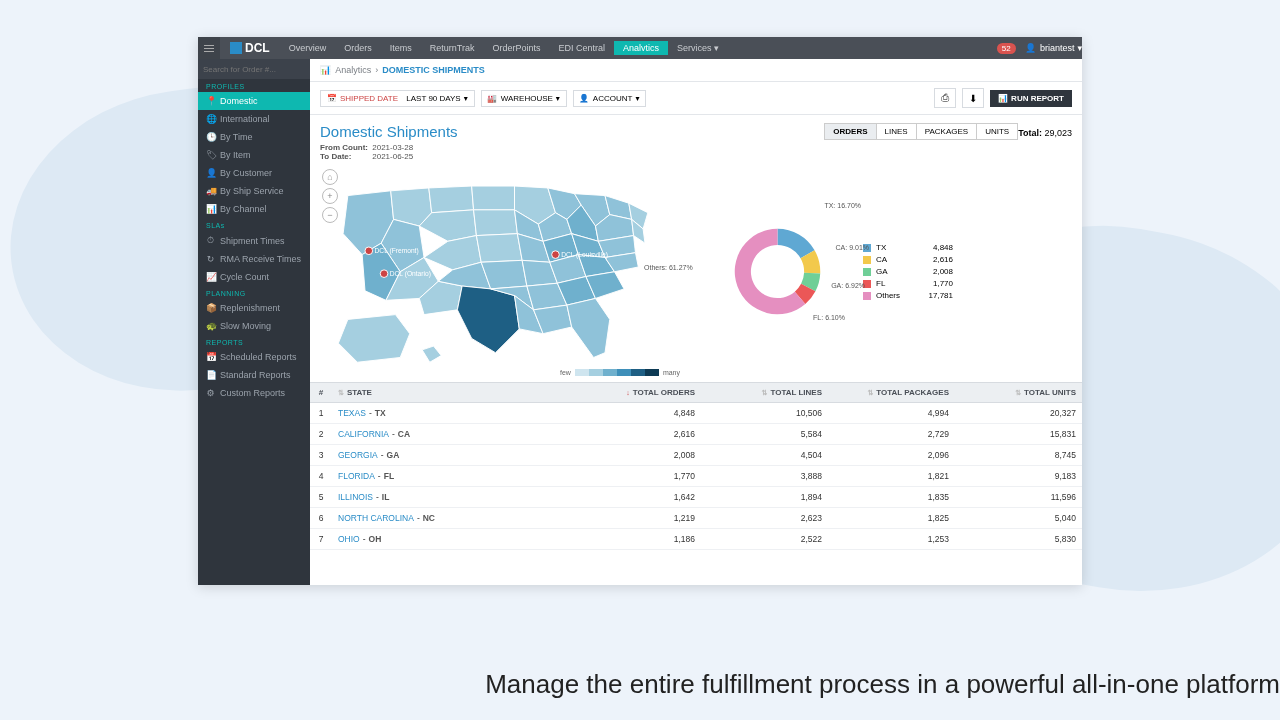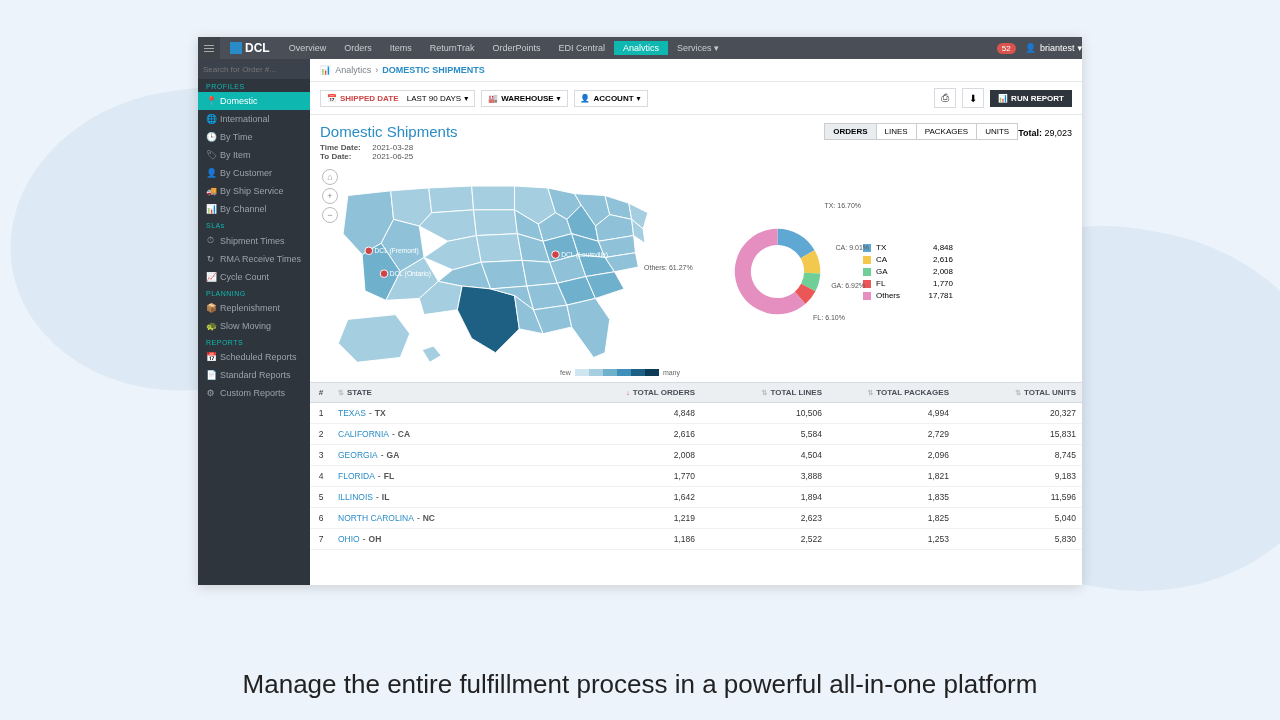--- a/index.html
+++ b/index.html
@@ -27,21 +27,21 @@
 .sect{color:#0eb8b0;font-size:7px;padding:4px 8px 2px;letter-spacing:.5px}
 .sitem{padding:4px 8px;display:flex;align-items:center;gap:5px;cursor:pointer}
 .sitem.active{background:#0eb8b0;color:#fff}
 .sitem .ic{width:9px;text-align:center;font-size:9px}
 .main{flex:1;background:#fff;overflow:hidden;display:flex;flex-direction:column}
 .crumb{padding:6px 10px;font-size:9px;color:#7a7f85;border-bottom:1px solid #e3e6ea;display:flex;align-items:center;gap:4px}
 .crumb .b2{color:#2a8cc7;font-weight:bold}
 .filters{display:flex;align-items:center;padding:6px 10px;border-bottom:1px solid #e3e6ea;gap:6px}
 .fbtn{border:1px solid #d7dbe0;padding:3px 6px;font-size:8px;display:flex;align-items:center;gap:3px;cursor:pointer;background:#fff}
 .fbtn .red{color:#c44}
-.fbtn .bold{font-weight:bold}
+.fbtn .bold{font-weight:normal}
 .spacer{flex:1}
 .iconbtn{border:1px solid #d7dbe0;width:22px;height:20px;display:flex;align-items:center;justify-content:center;font-size:10px;cursor:pointer;background:#fff}
 .runbtn{background:#2f353d;color:#fff;border:none;padding:4px 8px;font-size:8px;font-weight:bold;cursor:pointer;display:flex;align-items:center;gap:3px}
 .content{flex:1;overflow:hidden;display:flex;flex-direction:column}
 .hdr{display:flex;align-items:flex-start;padding:8px 10px 2px;gap:20px}
 .title{color:#2a8cc7;font-size:15px;font-weight:normal}
 .dates{font-size:8px;color:#555;margin-top:3px}
 .dates .lbl{font-weight:bold;display:inline-block;width:50px}
 .tabs{display:flex;border:1px solid #ccc;font-size:8px;margin-left:auto}
 .tabs div{padding:3px 8px;cursor:pointer;border-right:1px solid #ccc}
@@ -71,21 +71,21 @@
 .thead{display:flex;background:#eceff2;border-top:1px solid #d7dbe0;border-bottom:1px solid #d7dbe0;font-size:8px;font-weight:bold;color:#4a4f57}
 .thead div,.trow div{padding:5px 6px}
 .c0{width:22px;text-align:center}
 .c1{flex:2;display:flex;align-items:flex-end;gap:3px}
 .c2,.c3,.c4,.c5{flex:1;text-align:right;display:flex;align-items:center;justify-content:flex-end;gap:3px}
 .sorticon{color:#bbb;font-size:7px}
 .sorticon.active{color:#c44}
 .trow{display:flex;border-bottom:1px solid #eef0f3;font-size:8.5px;color:#333}
 .trow .state{color:#2a8cc7}
 .trow .code{color:#555;font-weight:bold}
-.caption{position:absolute;bottom:18px;left:0;right:0;text-align:center;font-size:26px;color:#222;line-height:1.35}
+.caption{position:absolute;bottom:18px;left:0;right:0;text-align:right;font-size:26px;color:#222;line-height:1.35}
 </style>
 </head>
 <body>
 
 <div class="blob1"></div>
 <div class="blob2"></div>
 
 <div class="app">
   <div class="topbar">
     <div class="hamburger">
@@ -199,21 +199,21 @@
         <div class="spacer"></div>
         <div class="iconbtn">⎙</div>
         <div class="iconbtn">⬇</div>
         <button class="runbtn">📊 <span>RUN REPORT</span></button>
       </div>
       <div class="content">
         <div class="hdr">
           <div>
             <div class="title">Domestic Shipments</div>
             <div class="dates">
-              <div><span class="lbl">Time Date:</span> <span>2021-03-28</span></div>
+              <div><span class="lbl">From Count:</span> <span>2021-03-28</span></div>
               <div><span class="lbl">To Date:</span> <span>2021-06-25</span></div>
             </div>
           </div>
           <div style="flex:1"></div>
           <div>
             <div style="display:flex;align-items:center">
               <div class="tabs" id="tabs">
                   <div class="active">ORDERS</div>
                   <div>LINES</div>
                   <div>PACKAGES</div>

